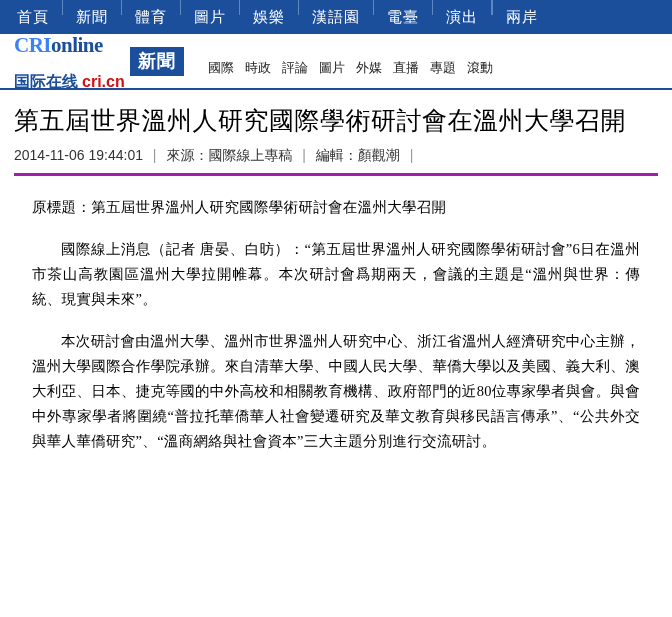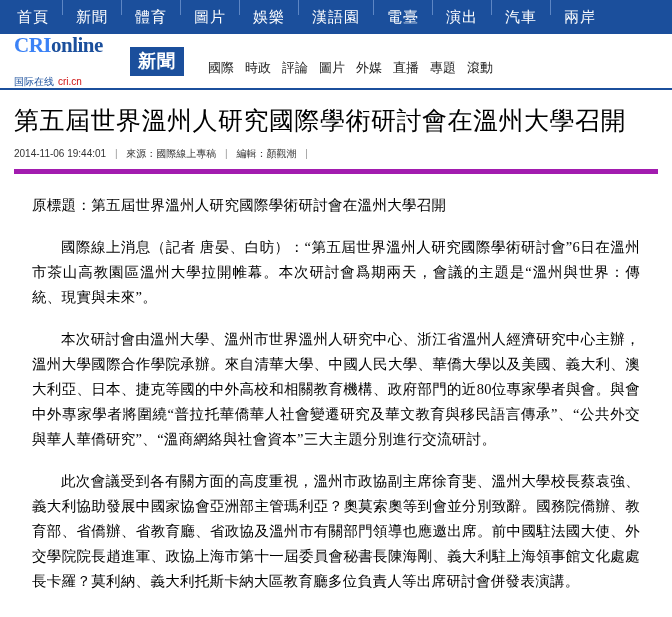--- a/index.html
+++ b/index.html
@@ -57,25 +57,26 @@
     font-family: "Liberation Serif", serif;
     font-weight: bold;
     font-size: 21px;
     line-height: 22px;
     color: #1b4f9c;
     letter-spacing: -0.5px;
   }
   .cri-line1 .cri-red { color: #3b82f6; }
   .cri-line1 .cri-online { color: #1b4f9c; }
   .cri-line2 {
-    font-size: 10px;
+    font-size: 16px;
     color: #1b4f9c;
     line-height: 13px;
     margin-top: 19px;
     letter-spacing: 0px;
+    font-weight: bold;
   }
   .cri-line2 .cri-url { color: #cf1212; margin-left: 4px; }
   #news-badge {
     background: #1b4f9c;
     color: #fff;
     font-size: 18px;
     font-weight: bold;
     padding: 3px 8px 4px 8px;
     margin-left: 4px;
     line-height: 22px;
@@ -102,23 +103,23 @@
   #headline {
     font-family: "Liberation Serif", serif;
     font-size: 25px;
     font-weight: normal;
     color: #000;
     margin: 14px 0 0 0;
     line-height: 34px;
     letter-spacing: 0.5px;
   }
   #meta-row {
-    border-bottom: 5px solid #a21caf;
+    border-bottom: 3px solid #a21caf;
     padding: 9px 0 8px 0;
-    font-size: 10px;
+    font-size: 14px;
     color: #333;
   }
   #meta-row .meta-sep {
     color: #999;
     padding: 0 6px;
   }
   #body-text {
     padding: 0 18px;
     box-sizing: border-box;
   }
@@ -149,21 +150,20 @@
   <span class="nav-item">圖片</span>
   <span class="nav-sep"></span>
   <span class="nav-item">娛樂</span>
   <span class="nav-sep"></span>
   <span class="nav-item">漢語園</span>
   <span class="nav-sep"></span>
   <span class="nav-item">電臺</span>
   <span class="nav-sep"></span>
   <span class="nav-item">演出</span>
   <span class="nav-sep"></span>
-  <span class="nav-item">汽車</span>
   <span class="nav-sep"></span>
   <span class="nav-item">兩岸</span>
 </div>
 
 <div id="logo-band">
   <div id="logo-block">
     <div class="cri-line1">
       <span class="cri-red">CRI</span><span class="cri-online">online</span>
     </div>
     <div class="cri-line2">
@@ -191,15 +191,14 @@
     <span>來源：國際線上專稿</span>
     <span class="meta-sep">|</span>
     <span>編輯：顏觀潮</span>
     <span class="meta-sep">|</span>
   </div>
 
   <div id="body-text">
     <p class="first-para">原標題：第五屆世界溫州人研究國際學術研討會在溫州大學召開</p>
     <p class="indent">國際線上消息（記者 唐晏、白昉）：“第五屆世界溫州人研究國際學術研討會”6日在溫州市茶山高教園區溫州大學拉開帷幕。本次研討會爲期兩天，會議的主題是“溫州與世界：傳統、現實與未來”。</p>
     <p class="indent">本次研討會由溫州大學、溫州市世界溫州人研究中心、浙江省溫州人經濟研究中心主辦，溫州大學國際合作學院承辦。來自清華大學、中國人民大學、華僑大學以及美國、義大利、澳大利亞、日本、捷克等國的中外高校和相關教育機構、政府部門的近80位專家學者與會。與會中外專家學者將圍繞“普拉托華僑華人社會變遷研究及華文教育與移民語言傳承”、“公共外交與華人華僑研究”、“溫商網絡與社會資本”三大主題分別進行交流研討。</p>
-    <p class="indent">此次會議受到各有關方面的高度重視，溫州市政協副主席徐育斐、溫州大學校長蔡袁強、義大利協助發展中國家協會亞洲部主管瑪利亞？奧莫索奧等到會並分別致辭。國務院僑辦、教育部、省僑辦、省教育廳、省政協及溫州市有關部門領導也應邀出席。前中國駐法國大使、外交學院院長趙進軍、政協上海市第十一屆委員會秘書長陳海剛、義大利駐上海領事館文化處處長卡羅？莫利納、義大利托斯卡納大區教育廳多位負責人等出席研討會併發表演講。</p>
   </div>
 </div>
 
 </body></html>

